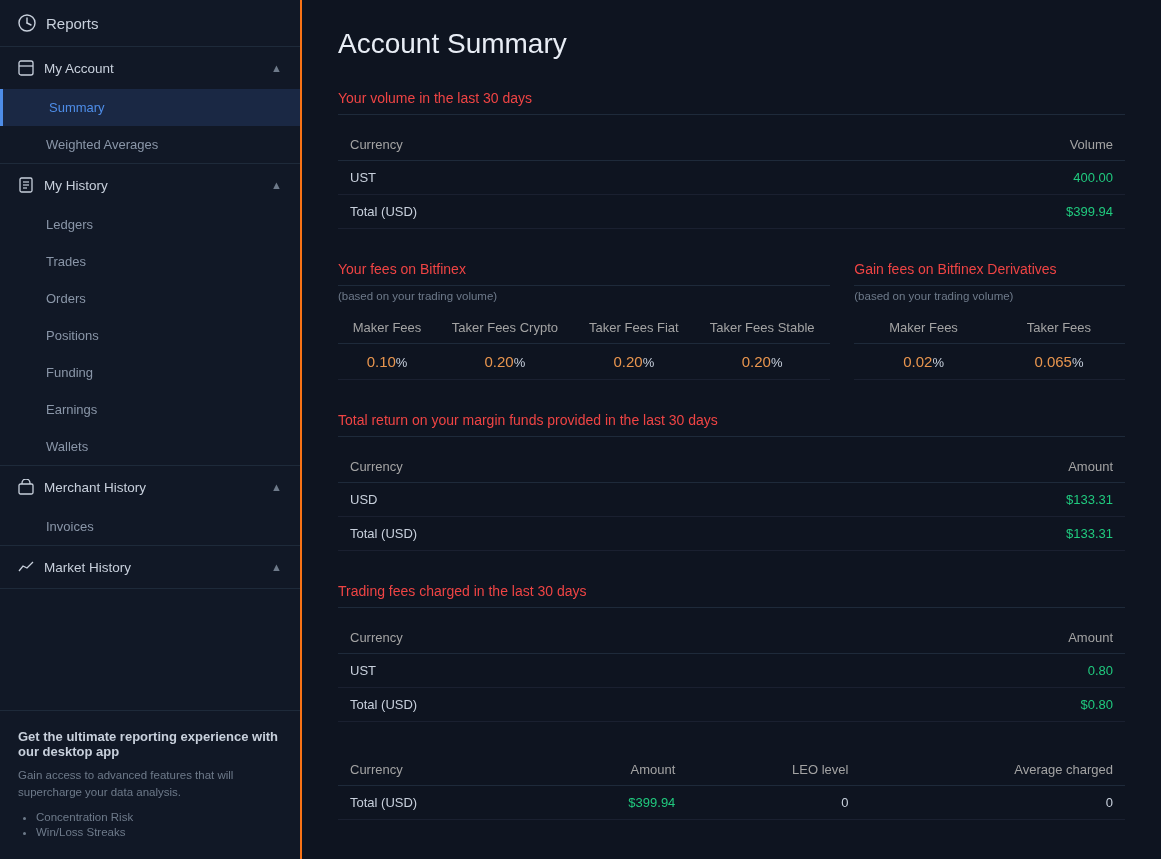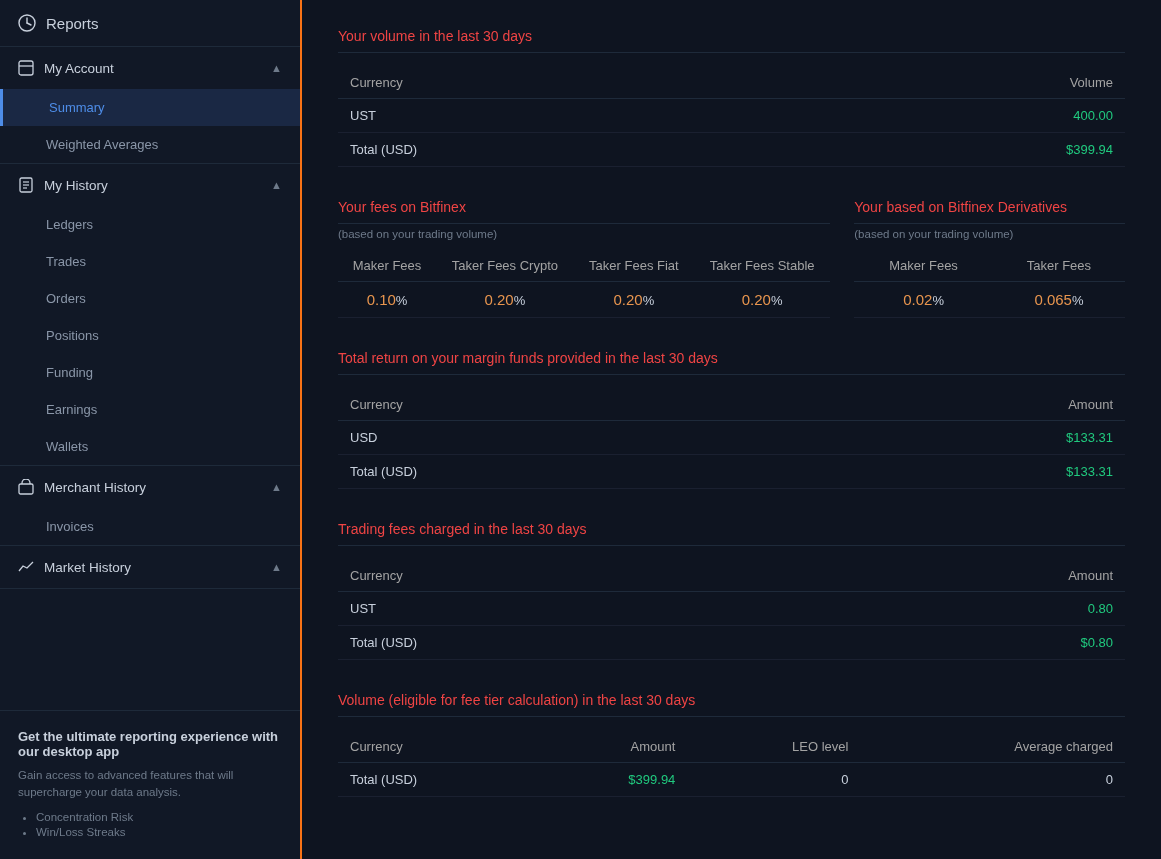--- a/index.html
+++ b/index.html
@@ -277,20 +277,21 @@
     <div class="footer-desc">Gain access to advanced features that will supercharge your data analysis.</div>
     <ul id="footer-bullets">
         <li>Concentration Risk</li>
         <li>Win/Loss Streaks</li>
       </ul>
   </div>
 </div>
 
 <div id="main">
 
+  <h1 class="page-title">Account Summary</h1>
 
   <div class="section-block volume-section">
     <div class="section-title">Your volume in the last 30 days</div>
     <table>
       <thead>
         <tr>
           <th>Currency</th>
           <th style="text-align:right;">Volume</th>
         </tr>
       </thead>
@@ -326,21 +327,21 @@
     <td style="text-align:center;"><span class="fee-pct-val val-orange">0.10</span><span style="color:#c8d0dc;">%</span></td>
     <td style="text-align:center;"><span class="fee-pct-val val-orange">0.20</span><span style="color:#c8d0dc;">%</span></td>
     <td style="text-align:center;"><span class="fee-pct-val val-orange">0.20</span><span style="color:#c8d0dc;">%</span></td>
     <td style="text-align:center;"><span class="fee-pct-val val-orange">0.20</span><span style="color:#c8d0dc;">%</span></td>
   </tr>
           </tbody>
       </table>
     </div>
 
     <div class="fee-table-block narrow">
-      <div class="section-title">Your based on Bitfinex Derivatives</div>
+      <div class="section-title">Gain fees on Bitfinex Derivatives</div>
       <div class="fee-subtitle">(based on your trading volume)</div>
       <table>
         <thead>
           <tr>
             <th style="text-align:center;">Maker Fees</th>
             <th style="text-align:center;">Taker Fees</th>
           </tr>
         </thead>
         <tbody id="fees-derivatives-tbody">
             <tr>
@@ -390,21 +391,20 @@
   </tr>
           <tr>
     <td>Total (USD)</td>
     <td class="val-green" style="text-align:right;">$0.80</td>
   </tr>
         </tbody>
     </table>
   </div>
 
   <div class="section-block">
-    <div class="section-title">Volume (eligible for fee tier calculation) in the last 30 days</div>
     <table class="multi-col-table">
       <thead>
         <tr>
           <th>Currency</th>
           <th style="text-align:right;">Amount</th>
           <th style="text-align:right;">LEO level</th>
           <th style="text-align:right;">Average charged</th>
         </tr>
       </thead>
       <tbody id="volume-fee-tbody">

